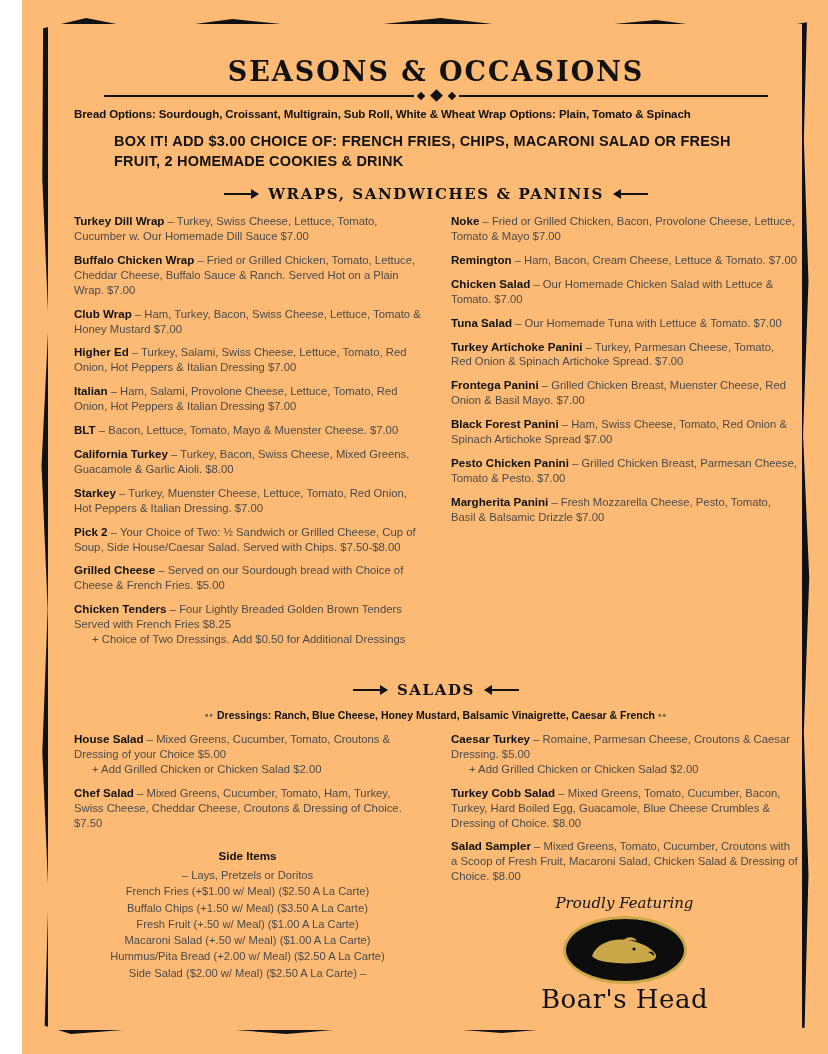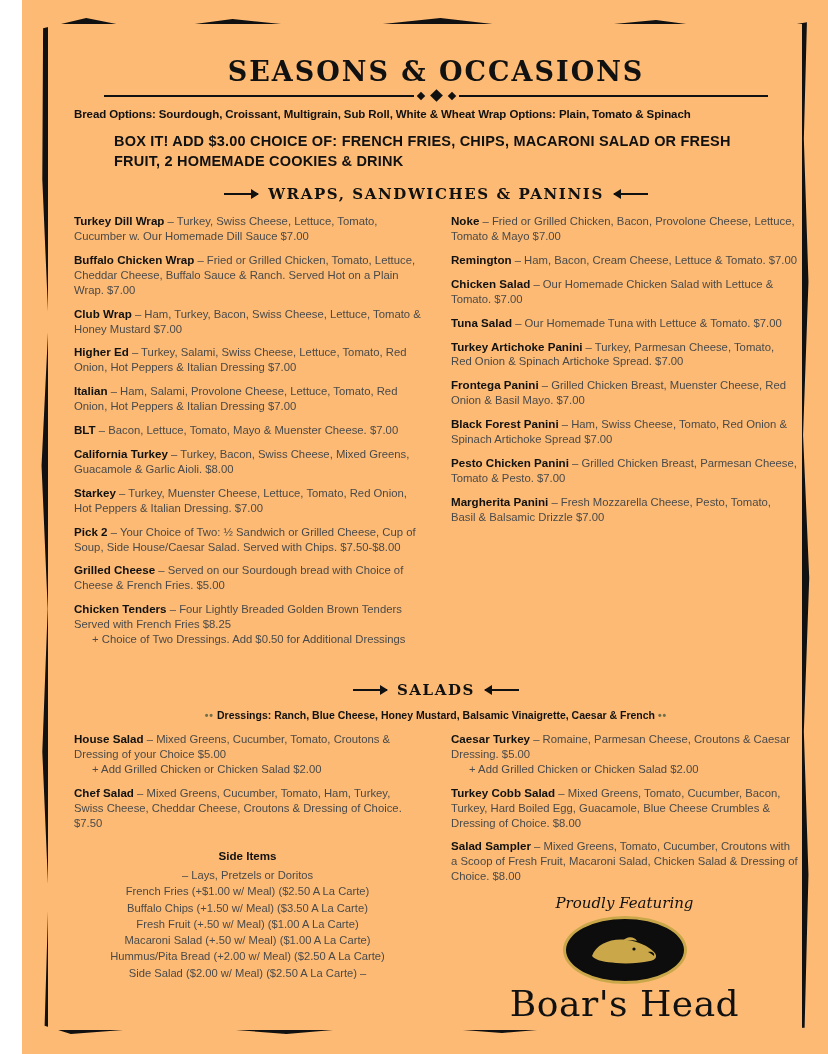--- a/index.html
+++ b/index.html
@@ -205,21 +205,21 @@
     position: relative;
   }
   .brand .oval .boar {
     position: absolute;
     left: 50%; top: 50%;
     transform: translate(-50%, -50%);
     width: 86px; height: 40px;
   }
   .brand .bh-text {
     font-family: "DejaVu Serif", serif;
-    font-size: 36px;
+    font-size: 26px;
     letter-spacing: 0.5px;
     color: #111;
     margin-top: 2px;
     line-height: 1;
   }
 
   .salads-cols { margin-top: 2px; }
 </style>
 </head>
 <body>

